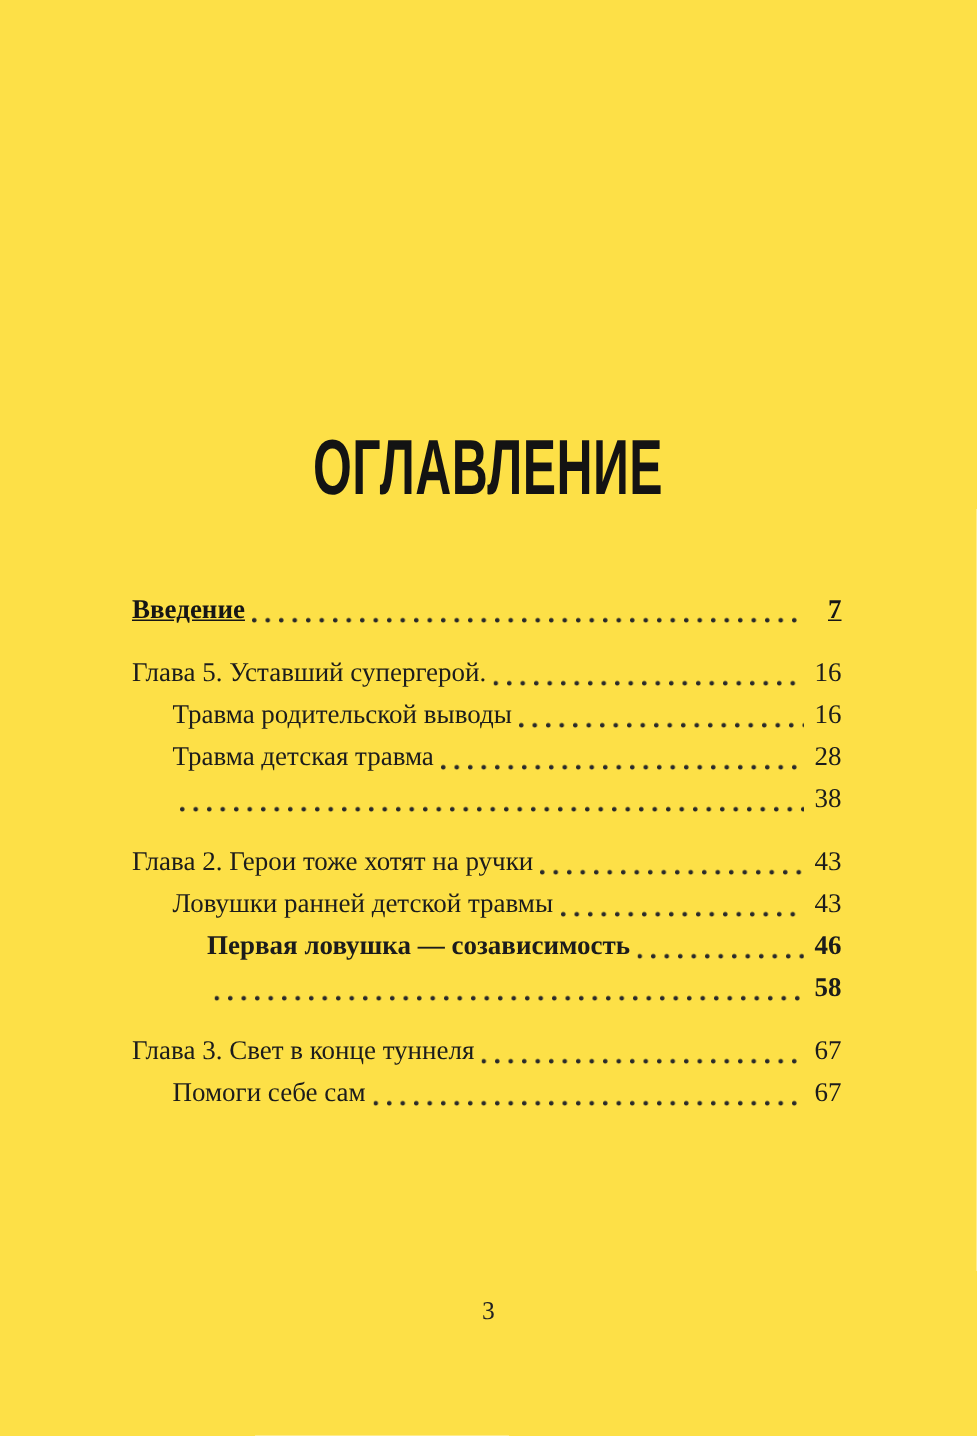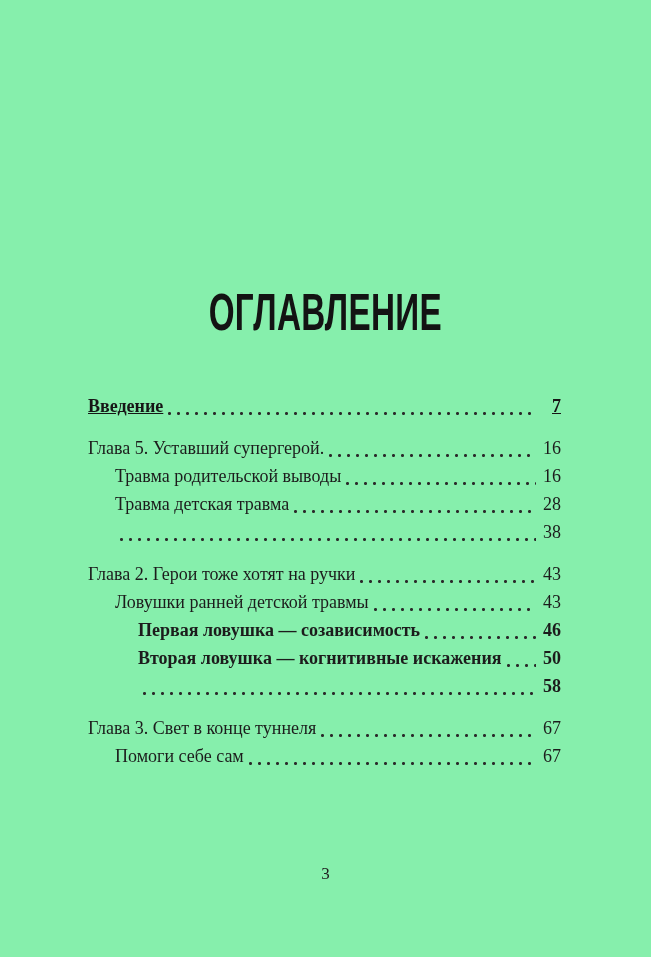--- a/index.html
+++ b/index.html
@@ -5,21 +5,21 @@
   html, body { margin: 0; padding: 0; background: #ffffff; }
   body {
     width: 651px; height: 957px;
     font-family: "Liberation Serif", serif;
     color: #1c1c1c;
     overflow: hidden;
   }
   .page {
     position: relative;
     width: 651px; height: 957px;
-    background: #86efac;
+    background: #fde047;
     overflow: hidden;
   }
   .title-wrap {
     padding-top: 284px;
     text-align: center;
     height: 58px;
   }
   .title {
     display: inline-block;
     font-family: "Liberation Sans", sans-serif;
@@ -115,25 +115,20 @@
     <span class="toc-label">Ловушки ранней детской травмы</span>
     <span class="toc-dots"></span>
     <span class="toc-page">43</span>
   </div>
       <div class="toc-row level-2">
     <span class="toc-label">Первая ловушка — созависимость</span>
     <span class="toc-dots"></span>
     <span class="toc-page">46</span>
   </div>
       <div class="toc-row level-2">
-    <span class="toc-label">Вторая ловушка — когнитивные искажения</span>
-    <span class="toc-dots"></span>
-    <span class="toc-page">50</span>
-  </div>
-      <div class="toc-row level-2">
     <span class="toc-dots"></span>
     <span class="toc-page">58</span>
   </div>
       <div class="toc-row level-0 gap">
     <span class="toc-label">Глава 3. Свет в конце туннеля</span>
     <span class="toc-dots"></span>
     <span class="toc-page">67</span>
   </div>
       <div class="toc-row level-1">
     <span class="toc-label">Помоги себе сам</span>

